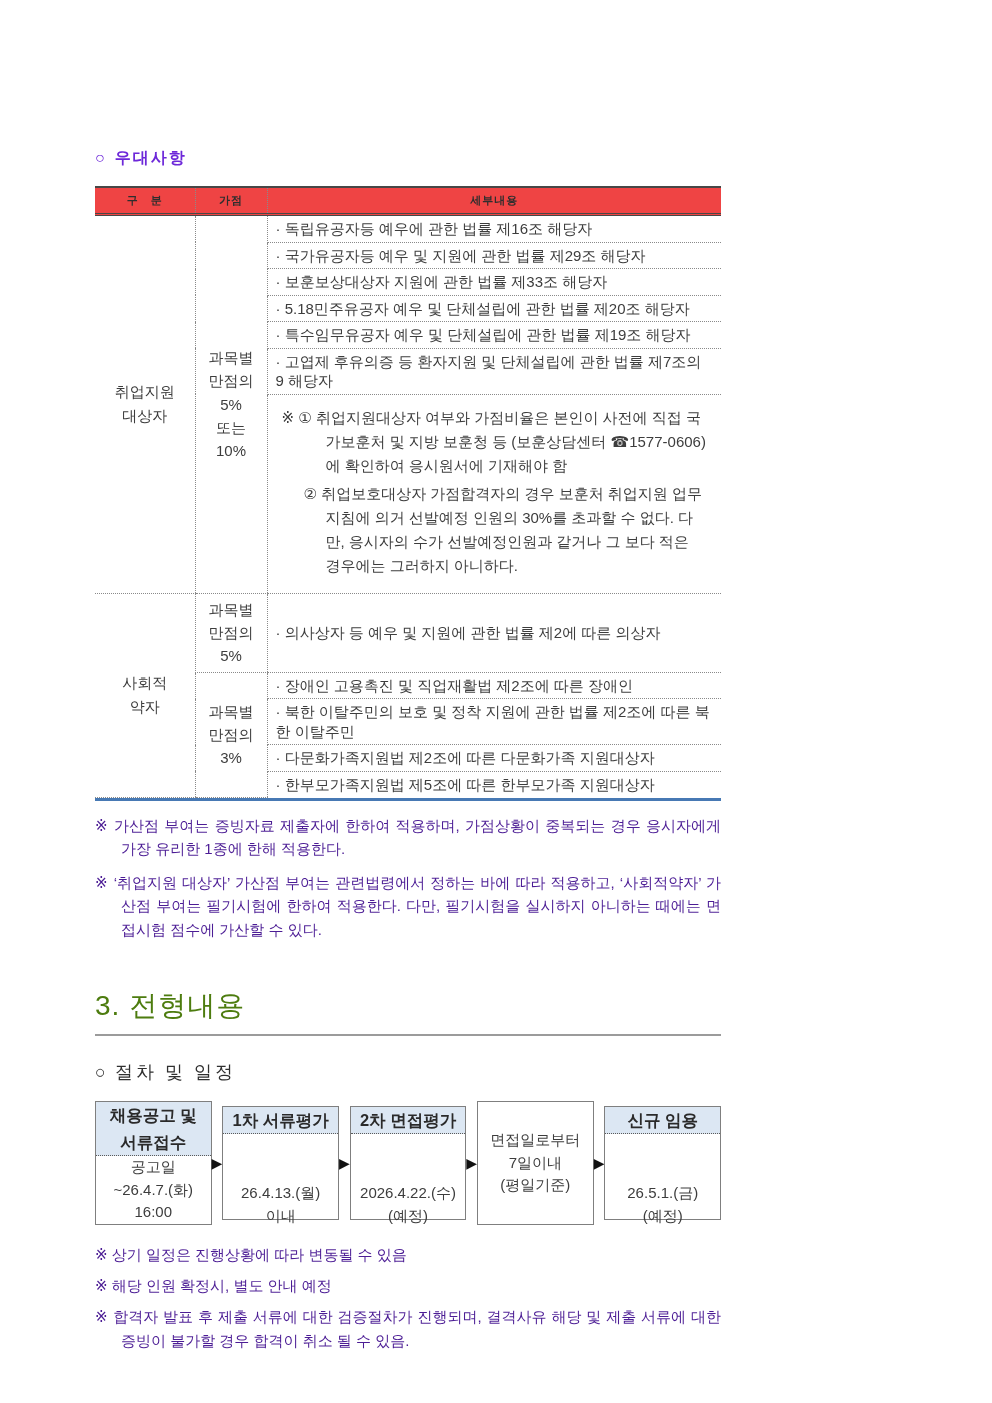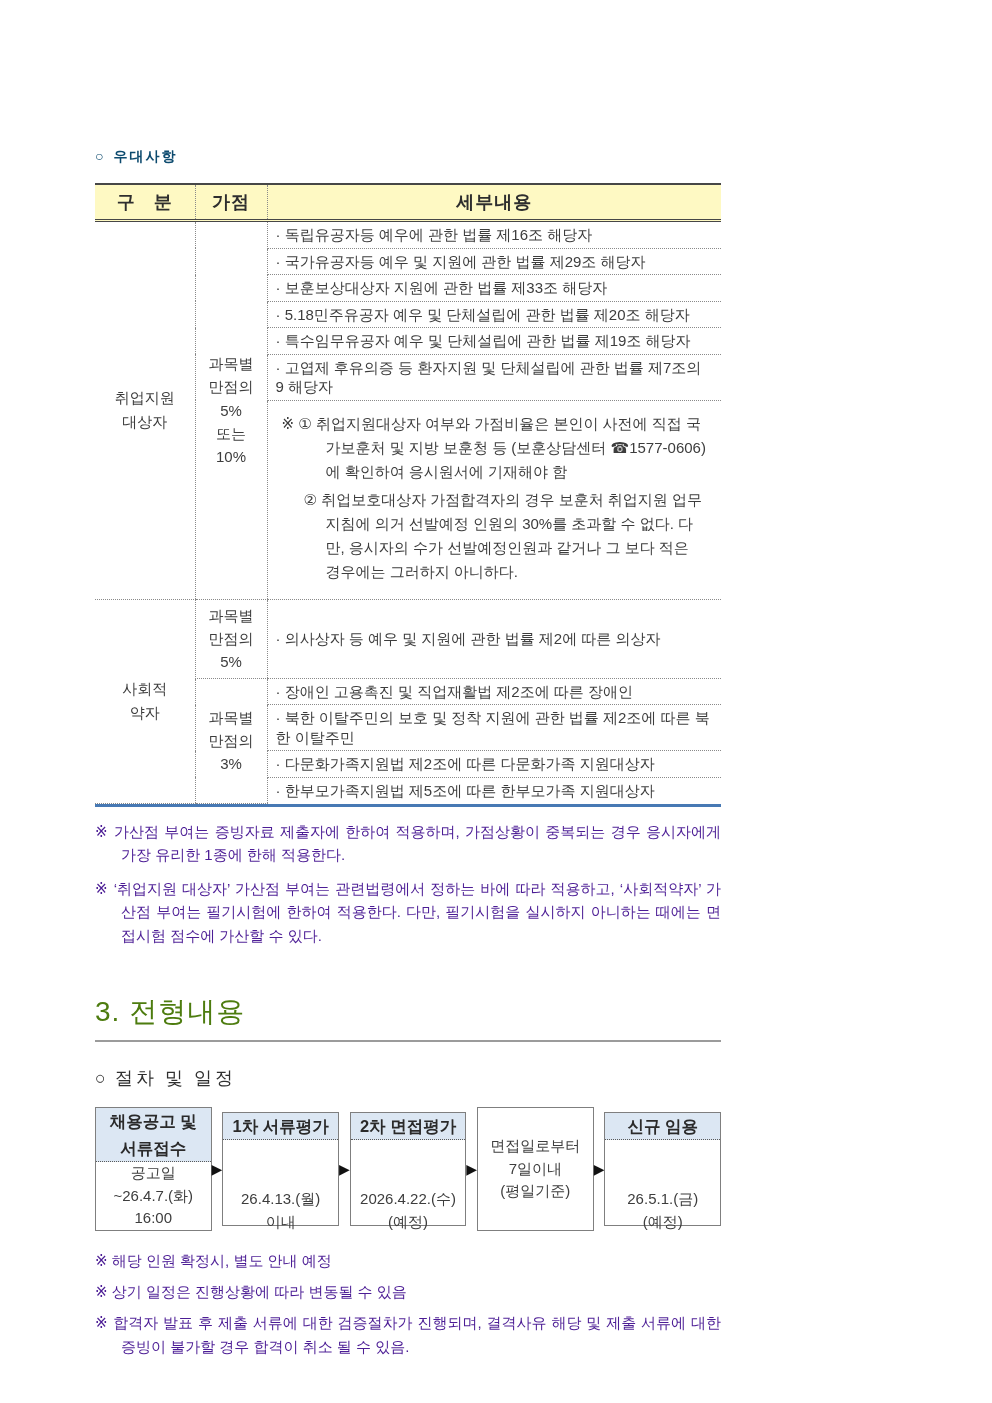--- a/index.html
+++ b/index.html
@@ -4,32 +4,32 @@
 <style>
   html,body{margin:0;padding:0;}
   body{
     width:992px;height:1403px;background:#ffffff;
     font-family:"Liberation Sans","DejaVu Sans",sans-serif;
     color:#3d3d3d;position:relative;overflow:hidden;
   }
   .content{padding:148px 88px 0 95px;width:809px;box-sizing:border-box;}
 
   
-  .h-circle{font-size:14px;font-weight:600;color:#0c4a6e;letter-spacing:2px;margin:0 0 17px 0;}
+  .h-circle{font-size:16px;font-weight:600;color:#6d28d9;letter-spacing:2px;margin:0 0 17px 0;}
   .h-circle .circ{font-weight:400;margin-right:8px;}
   .h-section{font-size:28px;font-weight:400;color:#4d7c0f;letter-spacing:1px;margin:46px 0 0 0;}
   .section-divider{height:2px;background:#9b9b9b;margin-top:9px;width:100%;}
   .h-proc{font-size:18px;font-weight:500;color:#2f2f2f;letter-spacing:3px;margin:24px 0 0 0;}
   .h-proc .circ{margin-right:6px;}
 
   
   table.pref{width:100%;border-collapse:collapse;table-layout:fixed;font-size:15px;color:#3d3d3d;}
   table.pref th{
-    background:#fef9c3;border-top:2px solid #474747;border-bottom:3px double #474747;
-    font-size:18px;font-weight:700;color:#2e2e2e;padding:5px 0;letter-spacing:1px;
+    background:#ef4444;border-top:2px solid #474747;border-bottom:3px double #474747;
+    font-size:11px;font-weight:700;color:#2e2e2e;padding:5px 0;letter-spacing:1px;
   }
   table.pref th.sep{border-left:1px dotted #8a8a8a;}
   td.cat{
     text-align:center;vertical-align:middle;white-space:pre-line;line-height:1.6;
     border-bottom:1px dotted #8a8a8a;
   }
   td.bonus{
     text-align:center;vertical-align:middle;white-space:pre-line;line-height:1.55;
     border-left:1px dotted #8a8a8a;border-bottom:1px dotted #8a8a8a;
   }
@@ -197,18 +197,18 @@
     </div>
     <div class="flow-arrow">▶</div>
     <div class="step short">
       <div class="step-head">신규 임용</div>
       <div class="step-body">26.5.1.(금)
 (예정)</div>
     </div>
   </div>
 
   <div class="notes notes-bottom">
+    <p class="note"><span>※</span> <span>상기 일정은 진행상황에 따라 변동될 수 있음</span></p>
     <p class="note"><span>※</span> <span>해당 인원 확정시, 별도 안내 예정</span></p>
-    <p class="note"><span>※</span> <span>상기 일정은 진행상황에 따라 변동될 수 있음</span></p>
     <p class="note"><span>※</span> <span>합격자 발표 후 제출 서류에 대한 검증절차가 진행되며, 결격사유 해당 및 제출 서류에 대한 증빙이 불가할 경우 합격이 취소 될 수 있음.</span></p>
   </div>
 
 </div>
 
 </body></html>

